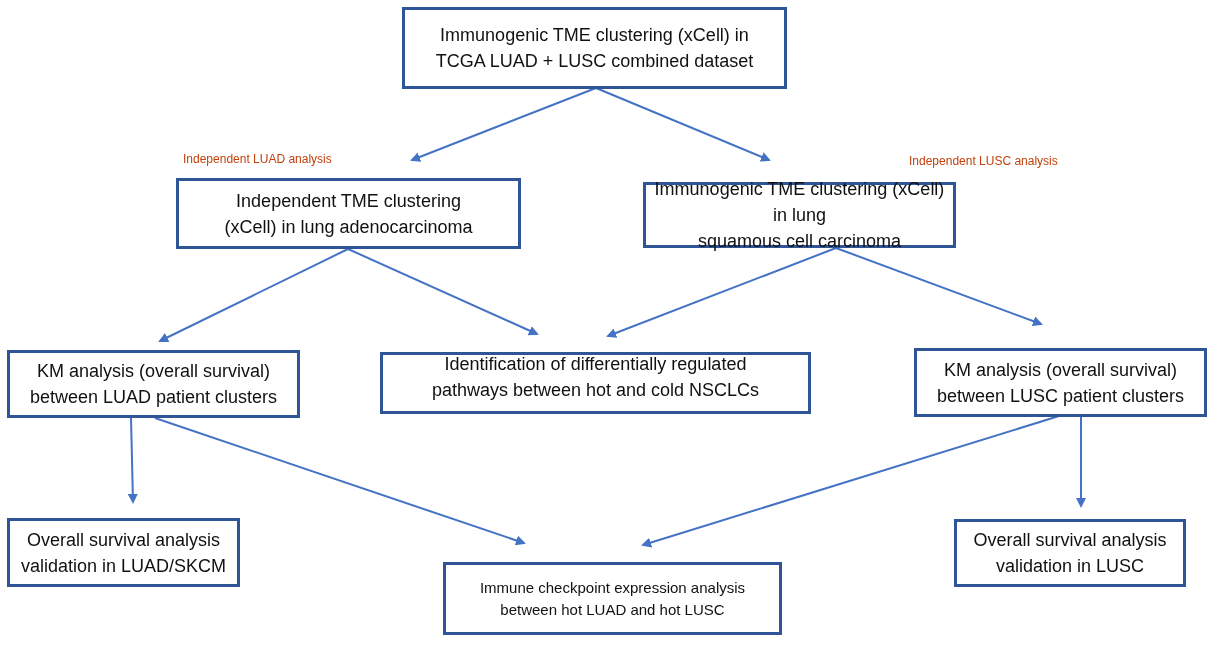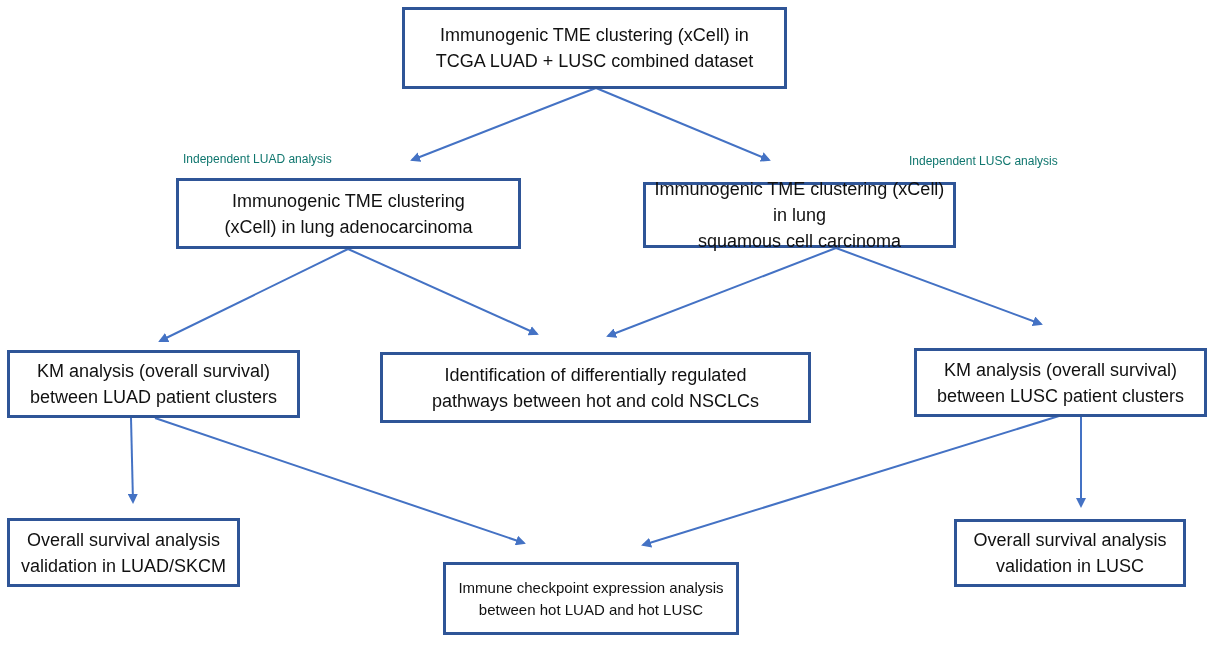--- a/index.html
+++ b/index.html
@@ -6,21 +6,21 @@
     body { width: 1215px; height: 645px; position: relative; overflow: hidden; font-family: "Liberation Sans", "DejaVu Sans", sans-serif; color: #111; }
     .box {
       position: absolute; box-sizing: border-box;
       border: 3px solid #2f5597; background: #fff;
       display: flex; align-items: center; justify-content: center;
       text-align: center; font-size: 18px; line-height: 26px;
       padding: 8px 8px;
     }
     .box span { white-space: pre-line; }
     .box.small-text { font-size: 15px; line-height: 22px; }
-    .label { position: absolute; font-size: 12px; color: #0f766e; white-space: nowrap; }
+    .label { position: absolute; font-size: 12px; color: #c2410c; white-space: nowrap; }
     svg.arrows { position: absolute; left: 0; top: 0; width: 1215px; height: 645px; }
   </style>
 </head>
 <body>
 
 <svg class="arrows" viewBox="0 0 1215 645">
   <defs>
     <marker id="ah" markerWidth="10" markerHeight="10" refX="8" refY="5" orient="auto" markerUnits="userSpaceOnUse">
       <path d="M0,0 L10,5 L0,10 z" fill="#4472c4"></path>
     </marker>
@@ -39,50 +39,50 @@
 
 <div class="box" style="left:402px; top:7px; width:385px; height:82px;">
   <span>Immunogenic TME clustering (xCell) in
 TCGA LUAD + LUSC combined dataset</span>
 </div>
 
 <div class="label" style="left:183px; top:152px;">Independent LUAD analysis</div>
 <div class="label" style="left:909px; top:154px;">Independent LUSC analysis</div>
 
 <div class="box" style="left:176px; top:178px; width:345px; height:71px;">
-  <span>Immunogenic TME clustering
+  <span>Independent TME clustering
 (xCell) in lung adenocarcinoma</span>
 </div>
 
 <div class="box" style="left:643px; top:182px; width:313px; height:66px;">
   <span>Immunogenic TME clustering (xCell) in lung
 squamous cell carcinoma</span>
 </div>
 
 <div class="box" style="left:7px; top:350px; width:293px; height:68px;">
   <span>KM analysis (overall survival)
 between LUAD patient clusters</span>
 </div>
 
-<div class="box" style="left:380px; top:352px; width:431px; height:71px;">
+<div class="box" style="left:380px; top:352px; width:431px; height:62px;align-items:flex-end;">
   <span>Identification of differentially regulated
 pathways between hot and cold NSCLCs</span>
 </div>
 
 <div class="box" style="left:914px; top:348px; width:293px; height:69px;">
   <span>KM analysis (overall survival)
 between LUSC patient clusters</span>
 </div>
 
 <div class="box" style="left:7px; top:518px; width:233px; height:69px;">
   <span>Overall survival analysis
 validation in LUAD/SKCM</span>
 </div>
 
-<div class="box small-text" style="left:443px; top:562px; width:296px; height:73px;">
+<div class="box small-text" style="left:443px; top:562px; width:339px; height:73px;">
   <span>Immune checkpoint expression analysis
 between hot LUAD and hot LUSC</span>
 </div>
 
 <div class="box" style="left:954px; top:519px; width:232px; height:68px;">
   <span>Overall survival analysis
 validation in LUSC</span>
 </div>
 
 </body></html>

